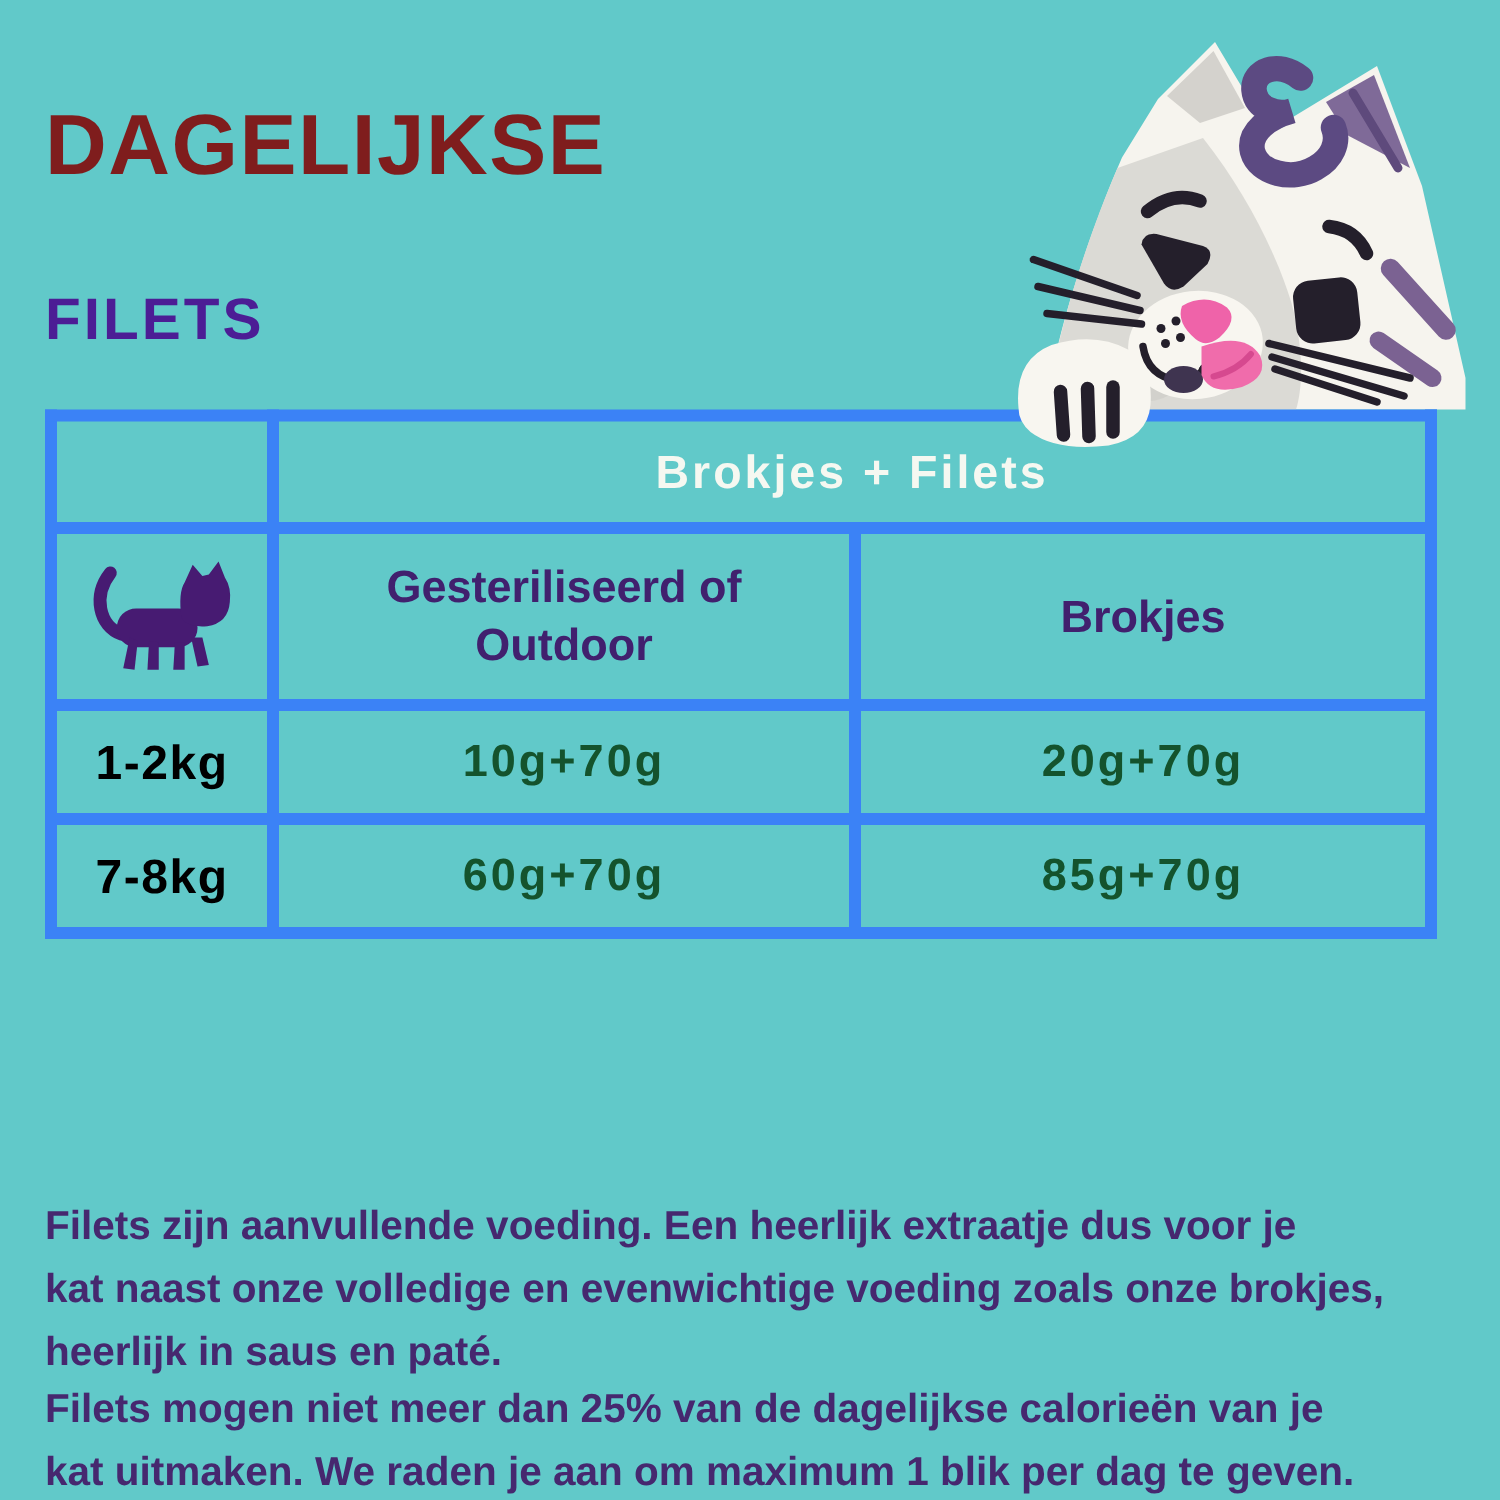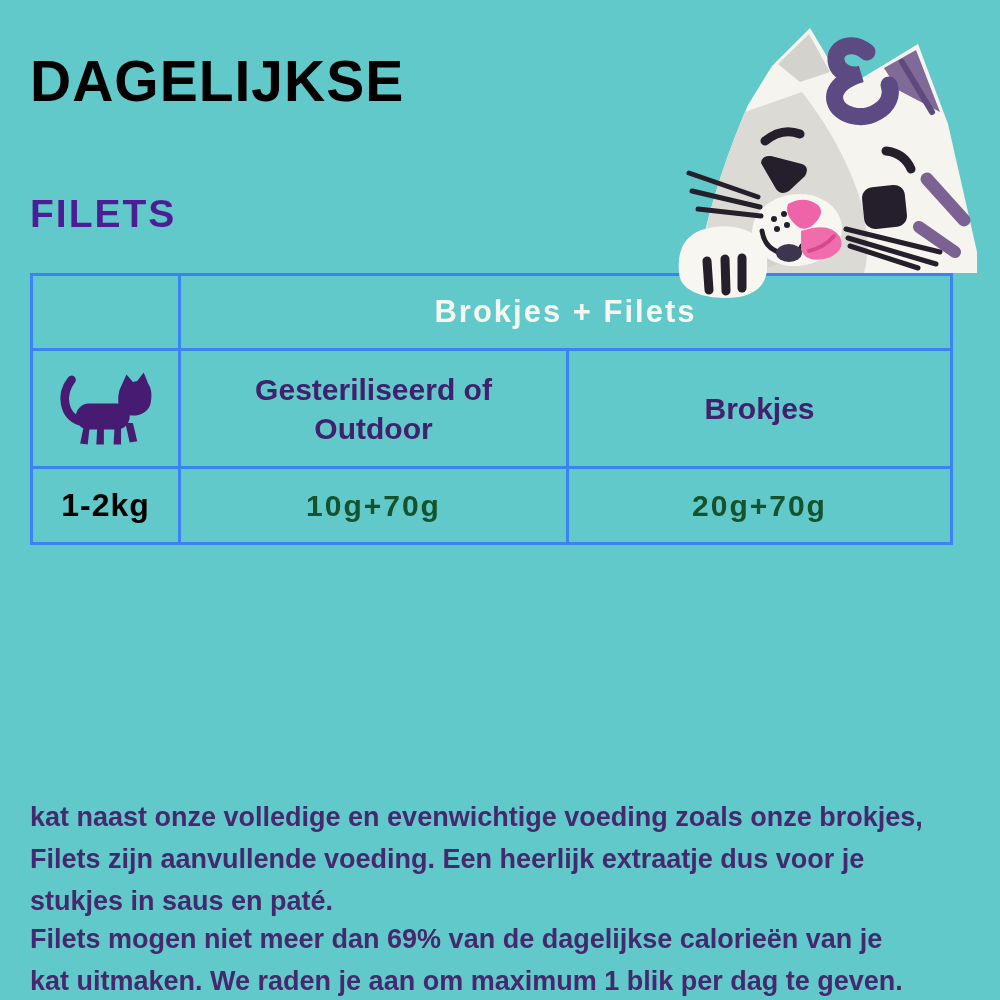--- a/index.html
+++ b/index.html
@@ -1,29 +1,29 @@
 <!DOCTYPE html>
 <html><head>
 <meta charset="utf-8">
 <style>
   html,body{margin:0;padding:0;background:#61c9c9;}
   .stage{position:relative;width:1000px;height:1000px;overflow:hidden;background:#61c9c9;
          font-family:"Liberation Sans",sans-serif;}
   
-  .title{position:absolute;left:30px;top:48px;color:#000000;font-weight:bold;
+  .title{position:absolute;left:30px;top:64px;color:#7f1d1d;font-weight:bold;
          font-size:57px;line-height:66px;letter-spacing:1px;}
   .subtitle{position:absolute;left:30px;top:192px;color:#4c1d95;font-weight:bold;
             font-size:39px;letter-spacing:2px;}
   
   .mascot{position:absolute;left:640px;top:0;width:360px;height:300px;z-index:5;}
   .paw{position:absolute;left:660px;top:218px;width:120px;height:95px;z-index:20;}
   
   table.feed{position:absolute;left:30px;top:273px;border-collapse:collapse;
              table-layout:fixed;z-index:10;}
-  table.feed td{border:3px solid #3b82f6;text-align:center;vertical-align:middle;padding:0;}
+  table.feed td{border:8px solid #3b82f6;text-align:center;vertical-align:middle;padding:0;}
   td.nocell{border:none;}
   .span-head{color:#f5f8f1;font-size:31px;font-weight:bold;letter-spacing:2px;}
   .colhead{color:#41206e;font-size:30px;font-weight:bold;line-height:1.3;}
   .colhead .inner{display:inline-block;max-width:310px;}
   .wcell{color:#000000;font-size:32px;font-weight:bold;letter-spacing:1px;}
   .vcell{color:#14532d;font-size:30px;font-weight:bold;letter-spacing:2px;}
   .caticon svg{display:block;margin:0 auto;}
   
   .para{position:absolute;left:30px;width:940px;color:#46286f;font-size:27px;
         font-weight:bold;line-height:42px;}
@@ -123,34 +123,39 @@
       </td>
       <td class="colhead">
         <span class="inner">Brokjes</span>
       </td>
     </tr>
     <tr style="height:76px">
       <td class="wcell">1-2kg</td>
       <td class="vcell">10g+70g</td>
       <td class="vcell">20g+70g</td>
     </tr>
+    <tr style="height:76px">
+      <td class="wcell">7-8kg</td>
+      <td class="vcell">60g+70g</td>
+      <td class="vcell">85g+70g</td>
+    </tr>
   </tbody>
     </table>
 
   <svg class="paw" viewBox="660 218 120 95" aria-hidden="true">
     <path d="M 679,272 Q 676,240 701,230 Q 730,221 752,233 Q 769,243 767,270
              Q 765,292 739,297 Q 704,301 687,288 Q 679,281 679,272 Z" fill="#f8f6f0"></path>
     <path d="M 707,261 L 709,290" stroke="#241f2b" stroke-width="9" stroke-linecap="round"></path>
     <path d="M 725,259 L 726,291" stroke="#241f2b" stroke-width="9" stroke-linecap="round"></path>
     <path d="M 742,258 L 742,288" stroke="#241f2b" stroke-width="9" stroke-linecap="round"></path>
   </svg>
 
   <div class="para para1">
+    <div>Filets zijn aanvullende voeding. Een heerlijk extraatje dus voor je</div>
     <div>kat naast onze volledige en evenwichtige voeding zoals onze brokjes,</div>
-    <div>Filets zijn aanvullende voeding. Een heerlijk extraatje dus voor je</div>
-    <div>stukjes in saus en paté.</div>
+    <div>heerlijk in saus en paté.</div>
   </div>
   <div class="para para2">
-    <div>Filets mogen niet meer dan 69% van de dagelijkse calorieën van je</div>
+    <div>Filets mogen niet meer dan 25% van de dagelijkse calorieën van je</div>
     <div>kat uitmaken. We raden je aan om maximum 1 blik per dag te geven.</div>
   </div>
 
 </div>
 
 </body></html>

